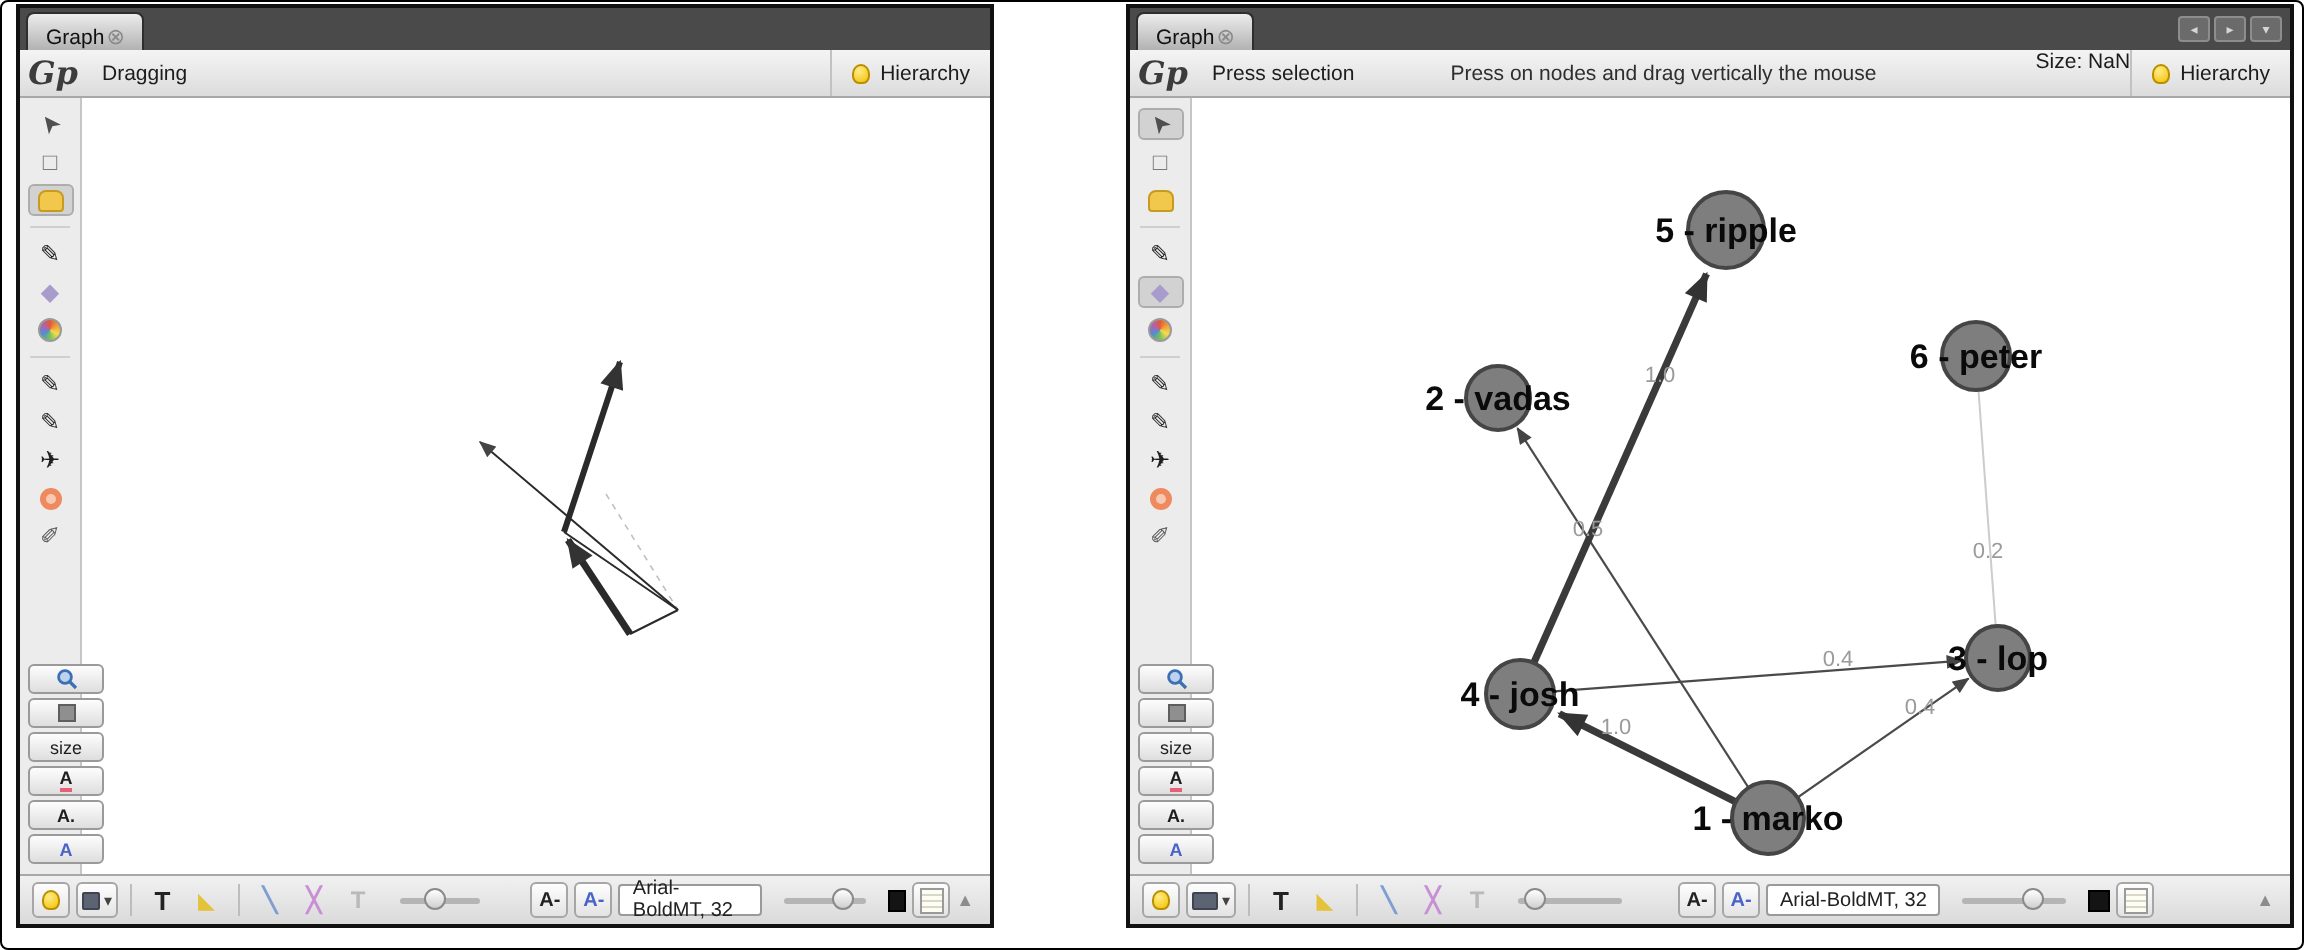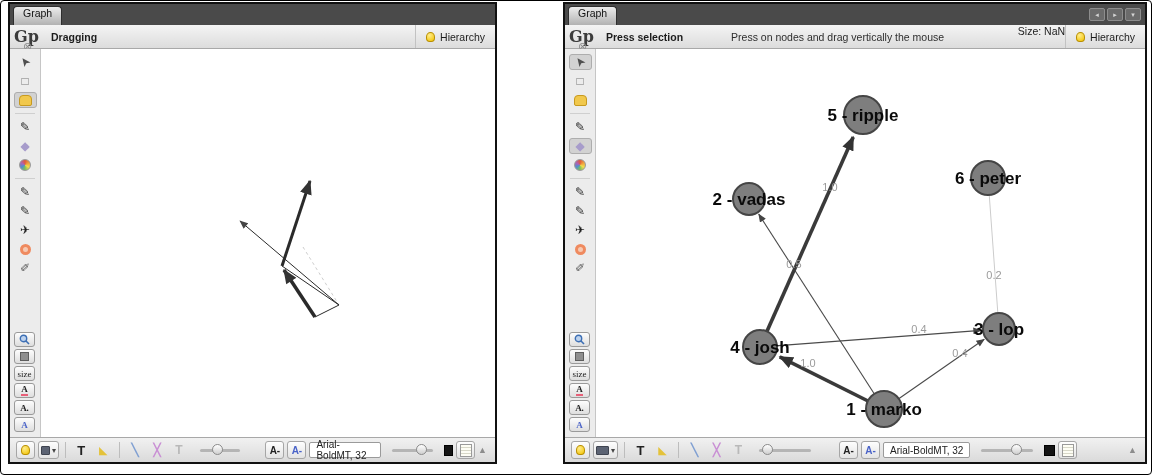--- a/index.html
+++ b/index.html
@@ -5,53 +5,53 @@
   * { margin:0; padding:0; box-sizing:border-box; }
   html,body { width:1152px; height:475px; background:#fff; font-family:"Liberation Sans", sans-serif; overflow:hidden; position:relative; }
   .frame { position:absolute; inset:0; border:1px solid #000; border-radius:4px; pointer-events:none; z-index:50; }
 
   .window { position:absolute; top:2px; height:462px; background:#fff; border:2px solid #111; display:flex; flex-direction:column; }
   #win-left  { left:8px;  width:489px; }
   #win-right { left:563px; width:584px; }
 
   .tabbar { height:21px; background:#4a4a4a; display:flex; align-items:flex-end; padding-left:3px; position:relative; flex:none; }
   .tab { background:linear-gradient(#ececec,#b2b2b2); border:1px solid #2e2e2e; border-bottom:none; border-radius:4px 4px 0 0;
-         height:19px; display:flex; align-items:flex-start; gap:22px; padding:0 9px; font-size:10.5px; color:#111;flex-direction:column; }
+         height:19px; display:flex; align-items:flex-end; gap:1px; padding:0 9px; font-size:10.5px; color:#111; }
   .tab-close { color:#8a8a8a; font-size:11px; line-height:1; }
   .winbtns { position:absolute; right:4px; top:4px; display:flex; gap:2px; }
   .winbtn { width:16px; height:13px; background:#6b6b6b; border:1px solid #8d8d8d; color:#d5d5d5; font-size:7px;
             display:flex; align-items:center; justify-content:center; border-radius:2px; }
 
   .statusbar { height:24px; background:linear-gradient(#f4f4f4,#dcdcdc); border-bottom:1px solid #a8a8a8;
                display:flex; align-items:center; font-size:10.5px; color:#1c1c1c; flex:none; }
   .logo { width:33px; align-self:stretch; display:flex; align-items:center; justify-content:center;
-          font-family:"DejaVu Serif", serif; font-weight:bold; font-size:16px; color:#3c3c3c; }
-  .status-tool { margin-left:8px;font-weight:bold; }
+          font-family:"DejaVu Serif", serif; font-style:italic; font-weight:bold; font-size:16px; color:#3c3c3c; }
+  .status-tool { margin-left:8px; }
   .status-hint { margin-left:48px; color:#2e2e2e; }
   .status-right { margin-left:auto; display:flex; align-items:flex-start; height:100%; }
   .size-label { color:#1c1c1c; }
   .hier { display:flex; align-items:center; gap:5px; border-left:1px solid #c2c2c2; padding:0 10px 0 10px; height:100%; }
   .bulb { width:9px; height:10px; border-radius:50% 50% 40% 40%; background:radial-gradient(circle at 35% 30%, #ffec8a, #f2c200);
           border:1px solid #b98f00; }
 
   .content { flex:1; display:flex; position:relative; background:#fff; min-height:0; }
   .sidebar { width:31px; background:#ececec; border-right:1px solid #c6c6c6; display:flex; flex-direction:column;
              align-items:center; padding-top:5px; gap:3px; flex:none; }
   .tool { width:23px; height:16px; display:flex; align-items:center; justify-content:center; font-size:12px; line-height:1;
           border:1px solid transparent; border-radius:3px; }
   .tool.selected { background:#d2d2d2; border-color:#adadad; }
   .side-sep { width:20px; height:1px; background:#cfcfcf; margin:2px 0; }
   .icon-hand { width:13px; height:11px; background:#f1c84c; border:1px solid #c79a20; border-radius:4px 4px 2px 2px; }
   .icon-wheel { width:12px; height:12px; border-radius:50%; border:1px solid #9a9a9a;
                 background:conic-gradient(#e05a3a,#f0a03c,#f2dd4e,#7cc05a,#4f8fd0,#af62b5,#e05a3a); }
   .icon-heat { width:11px; height:11px; border-radius:50%; background:#f6c9b2; border:3px solid #ef8a5f; }
 
   .zoomstack { position:absolute; left:4px; bottom:5px; display:flex; flex-direction:column; gap:2px; z-index:5; }
-  .zbtn { width:21px; height:15px; background:linear-gradient(#fdfdfd,#dedede); border:1px solid #9a9a9a; border-radius:3px;
-          font-size:9px; display:flex; align-items:center; justify-content:center; color:#1e1e1e;font-family:Liberation Serif, serif; }
+  .zbtn { width:38px; height:15px; background:linear-gradient(#fdfdfd,#dedede); border:1px solid #9a9a9a; border-radius:3px;
+          font-size:9px; display:flex; align-items:center; justify-content:center; color:#1e1e1e; }
   .zbtn.sq span { width:9px; height:9px; background:#8f8f8f; border:1px solid #5e5e5e; display:block; }
   .a-red { font-weight:bold; border-bottom:2px solid #e85f78; line-height:1; padding-bottom:0; }
   .a-blue { font-weight:bold; color:#4a63c8; }
 
   .bottombar { height:25px; background:linear-gradient(#f1f1f1,#dadada); border-top:1px solid #a8a8a8;
                display:flex; align-items:center; padding:0 6px; gap:3px; flex:none; font-size:10px; }
   .bbtn { height:18px; min-width:19px; padding:0 2px; display:flex; align-items:center; justify-content:center; gap:2px;
           border:1px solid #a6a6a6; background:linear-gradient(#fefefe,#e3e3e3); border-radius:3px; font-size:10px; color:#222; }
   .bbtn.flat { border-color:transparent; background:transparent; }
   .bsep { width:1px; height:16px; background:#bdbdbd; margin:0 3px; }

